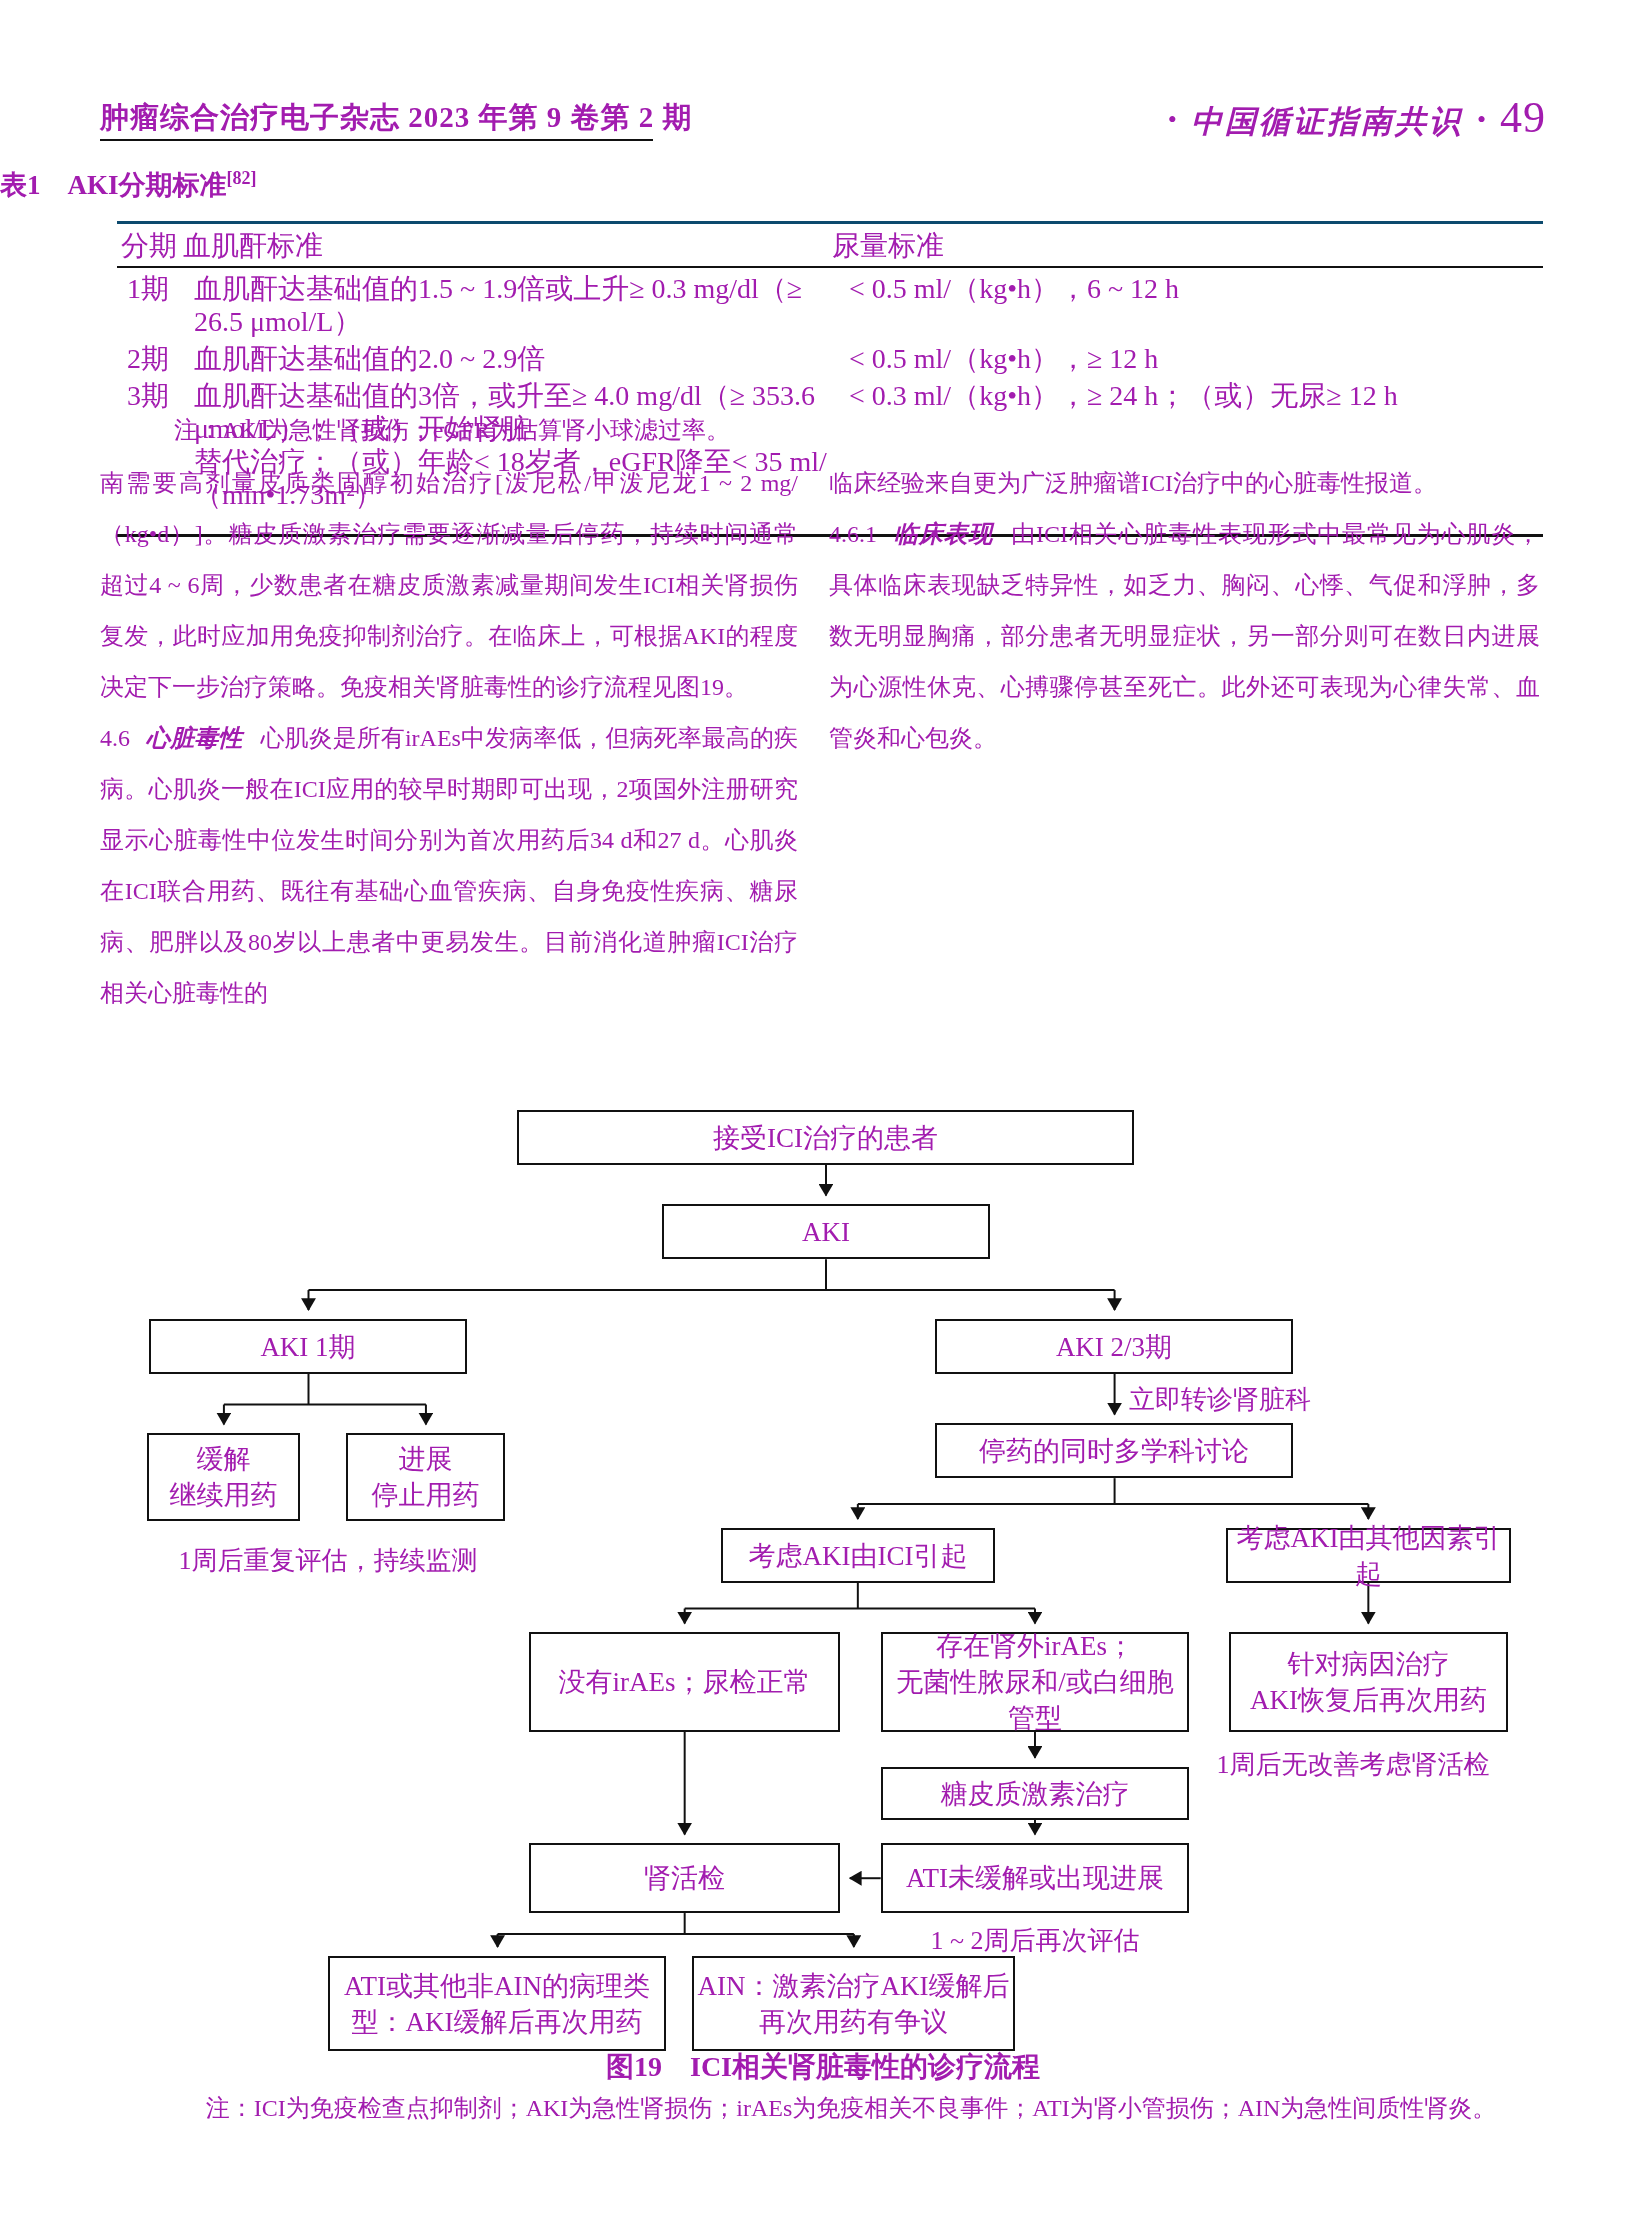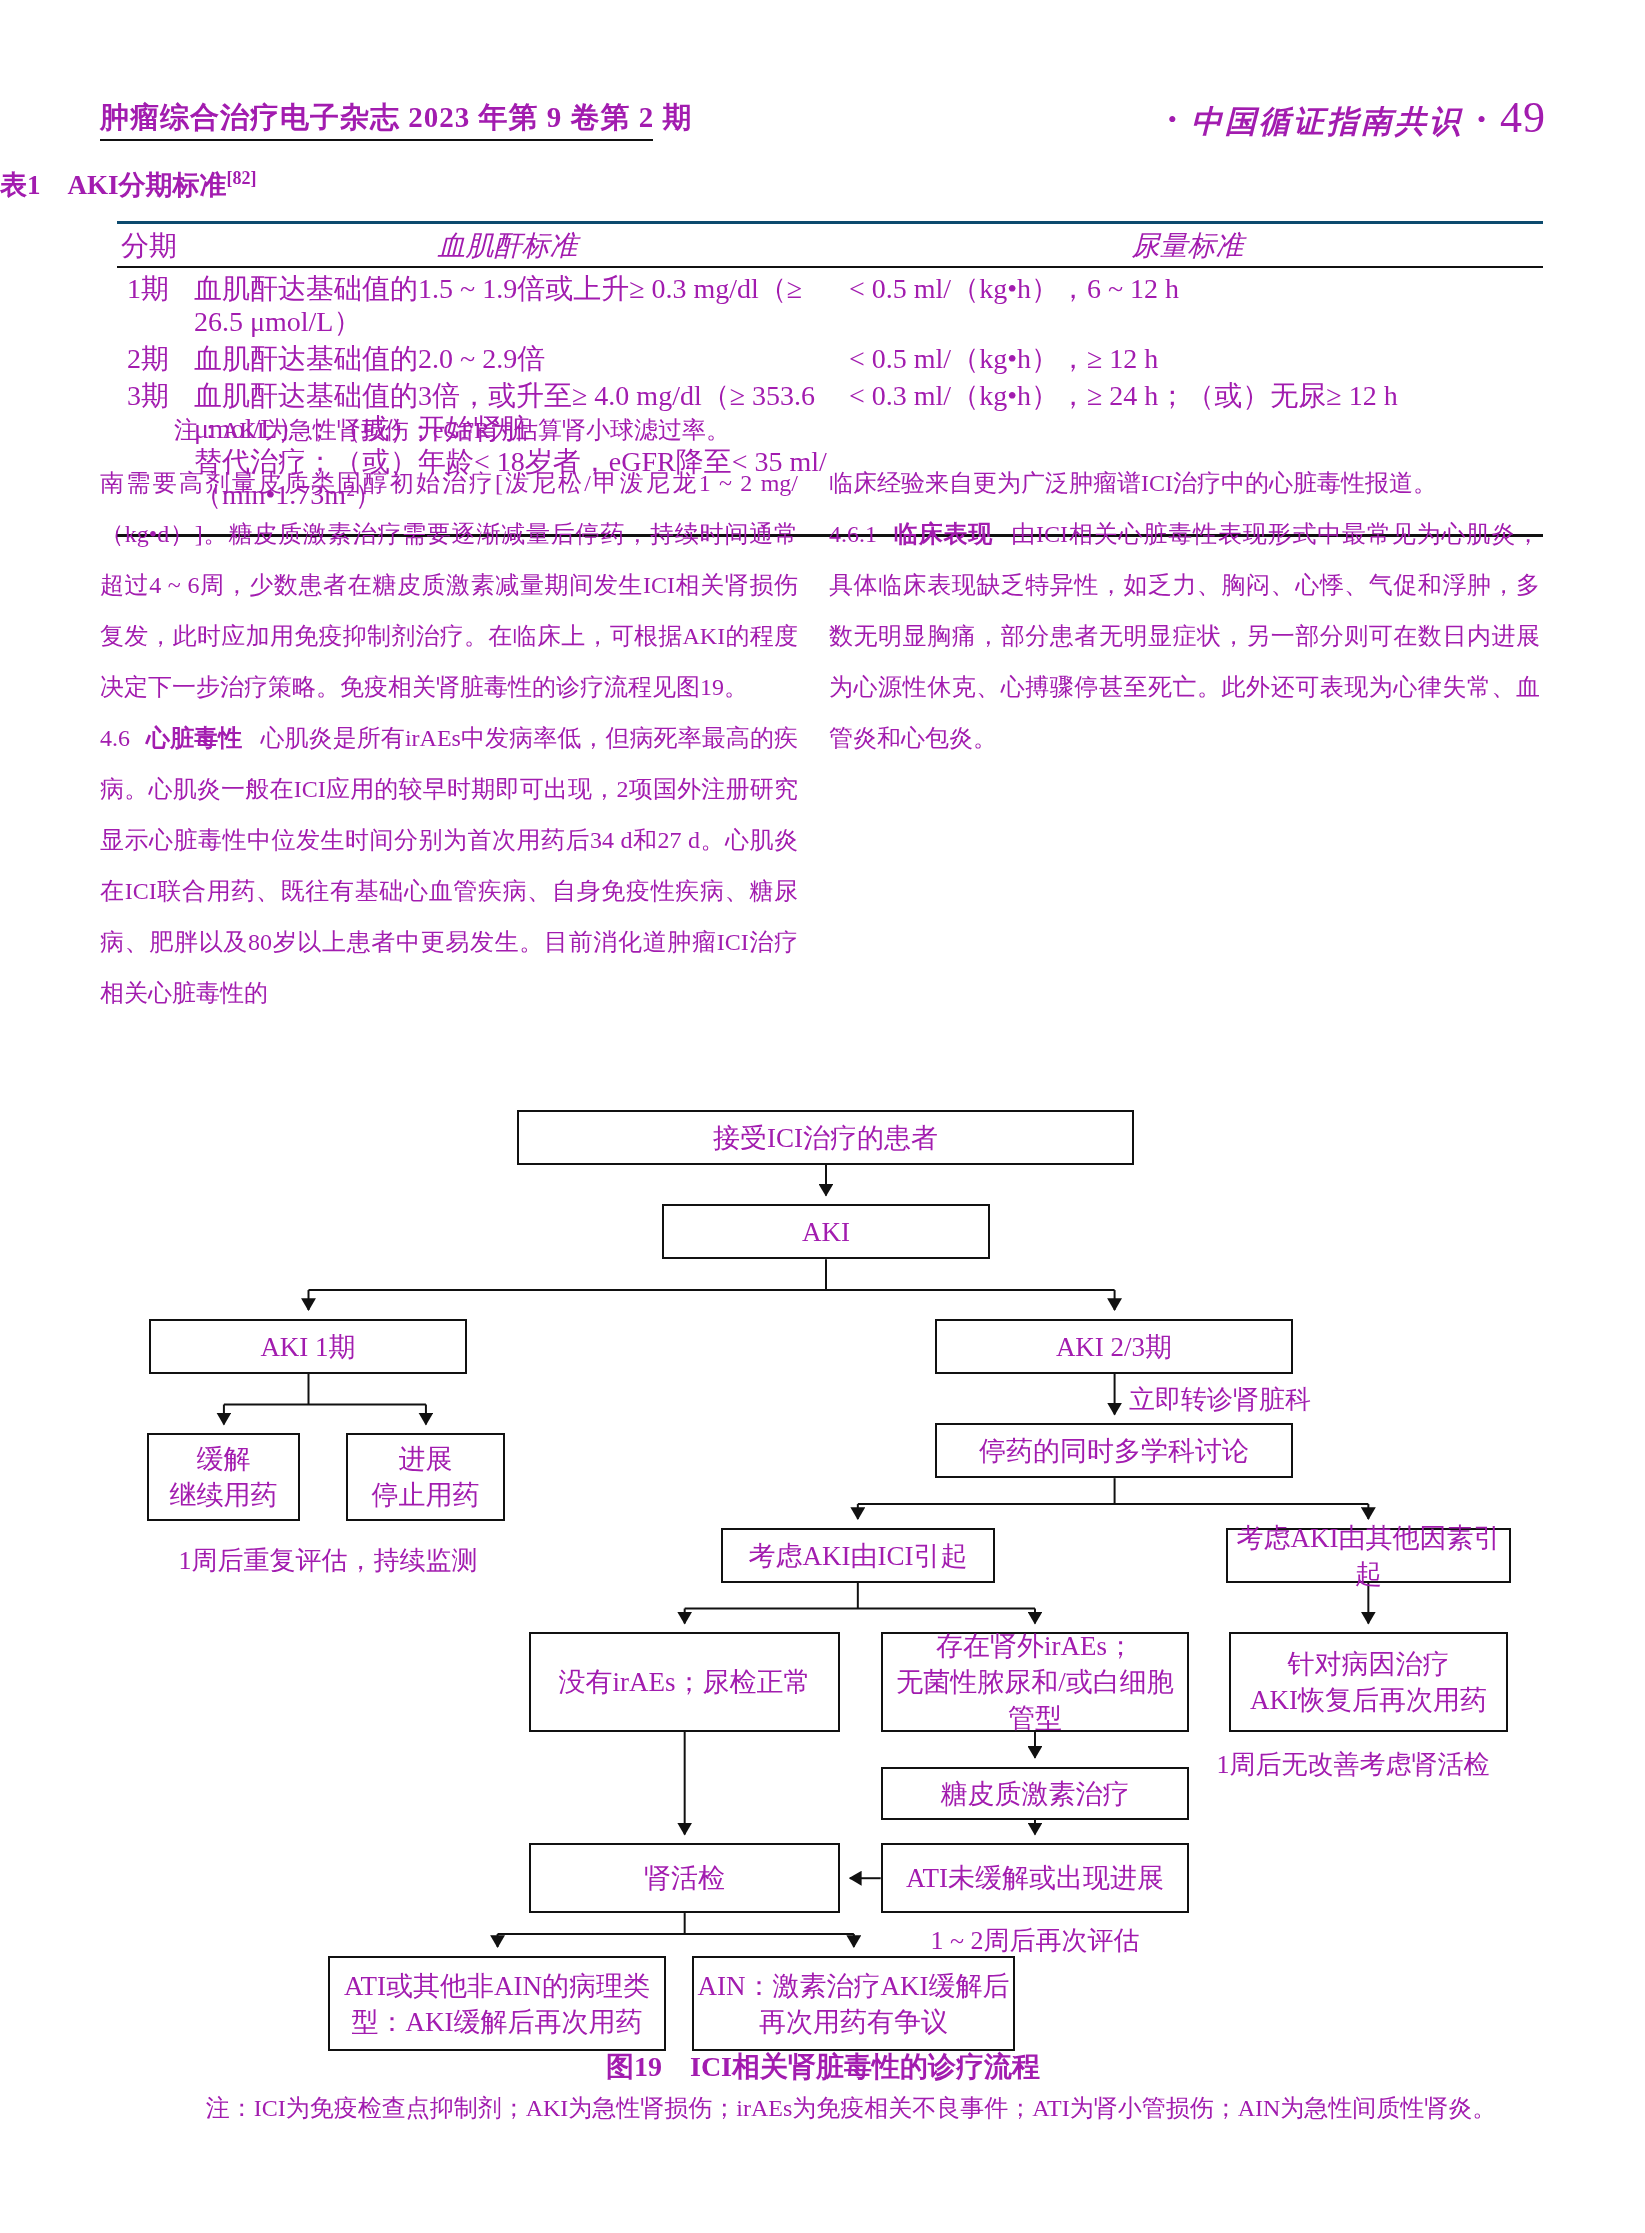--- a/index.html
+++ b/index.html
@@ -19,36 +19,36 @@
   .tbl-title{position:absolute;top:167px;left:0;width:100%;
     font-size:27px;font-weight:bold;}
   .tbl-title sup{font-size:18px;}
   .tbl{position:absolute;top:221px;left:117px;width:1426px;
     border-top:3px solid #0c4a6e;border-bottom:3px solid #111;font-size:28px;line-height:33px;}
   .trow{display:flex;align-items:flex-start;}
   .thead{border-bottom:2px solid #111;padding:5px 0 4px 0;}
   .c-stage{width:62px;flex:none;padding-left:4px;}
   .c-cr{width:649px;flex:none;}
   .c-ur{flex:1;}
-  .thead .c-cr,.thead .c-ur{text-align:center;font-style:italic;}
+  .thead .c-cr,.thead .c-ur{text-align:left;}
   .tdata{padding-top:4px;}
   .tdata .c-stage{padding-left:10px;}
   .tdata .c-cr{padding-left:5px;}
   .tdata .c-ur{padding-left:6px;}
   .tdata:first-of-type{padding-top:6px;}
   .tdata:last-of-type{padding-bottom:23px;}
   .preline{white-space:pre-line;}
   .tbl-note{position:absolute;top:414px;left:174px;font-size:24px;}
   
   .coltext{position:absolute;font-size:24px;line-height:51px;text-align:justify;}
   .col-l{top:458px;left:100px;width:698px;}
   .col-r{top:458px;left:829px;width:711px;}
   .coltext p{margin:0;}
   .sec-num{margin-right:16px;}
-  .sec-head{font-weight:bold;margin-right:18px;}
+  .sec-head{font-weight:bold;margin-right:18px;font-style:italic;}
   
   .fc{position:absolute;top:1095px;left:0;width:1646px;height:1040px;}
   .fc svg{position:absolute;top:0;left:0;}
   .fcbox{
     position:absolute;border:2px solid #111;background:#fff;
     display:flex;align-items:center;justify-content:center;text-align:center;
     font-size:27px;line-height:36px;white-space:pre-line;box-sizing:border-box;
   }
   .fclabel{position:absolute;font-size:26px;}
   .fclabel.ctr{text-align:center;}

